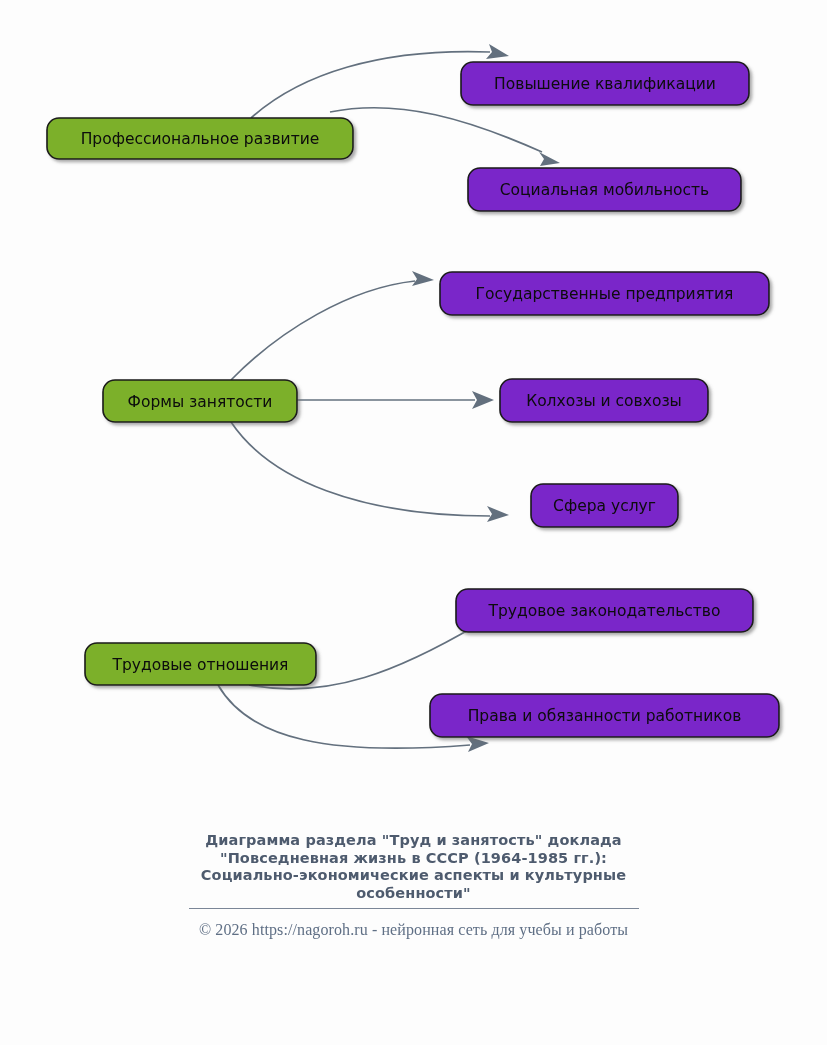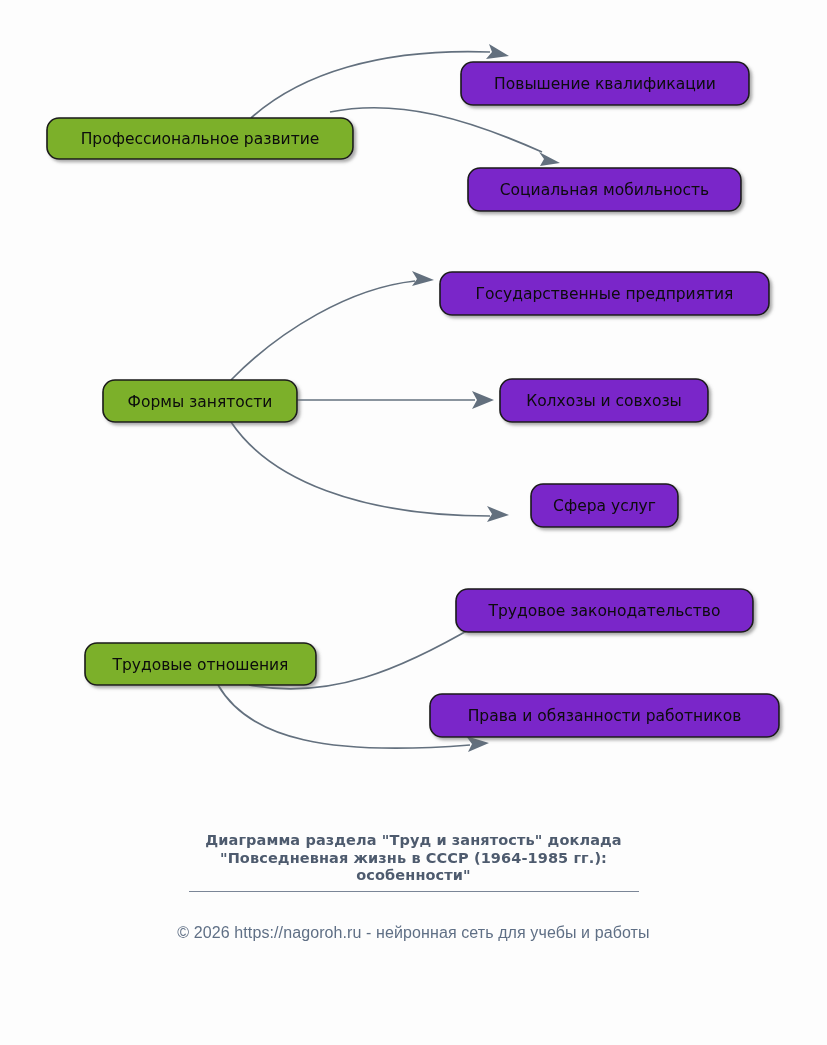--- a/index.html
+++ b/index.html
@@ -67,24 +67,24 @@
     width: 560px;
     letter-spacing: 0.1px;
   }
   .caption-rule {
     margin: 6px auto 0 auto;
     width: 450px;
     border: 0;
     border-top: 1.6px solid #7b8697;
   }
   .footer-line {
-    font-family: Liberation Sans, sans-serif;
+    font-family: Liberation Serif, serif;
     font-size: 16px;
     color: #5f6f85;
-    margin-top: 32px;
+    margin-top: 12px;
     letter-spacing: 0.1px;
   }
 </style>
 </head>
 <body>
 
 <div id="stage">
 
   <svg id="graph" viewBox="0 0 827 830">
     <defs>
@@ -172,19 +172,20 @@
           <rect class="node-rect purple" x="430" y="694" width="349" height="43" rx="12" ry="12"></rect>
           <text class="node-label" x="604.5" y="716.5">Права и обязанности работников</text>
         </g>
       </g>
   </svg>
 
   <div class="caption-block">
     <div class="caption-title">
       <div>Диаграмма раздела "Труд и занятость" доклада</div>
       <div>"Повседневная жизнь в СССР (1964-1985 гг.):</div>
+      <div>Социально-экономические аспекты и культурные</div>
       <div>особенности"</div>
     </div>
     <hr class="caption-rule">
     <div class="footer-line">© 2026 https://nagoroh.ru - нейронная сеть для учебы и работы</div>
   </div>
 
 </div>
 
 </body></html>

